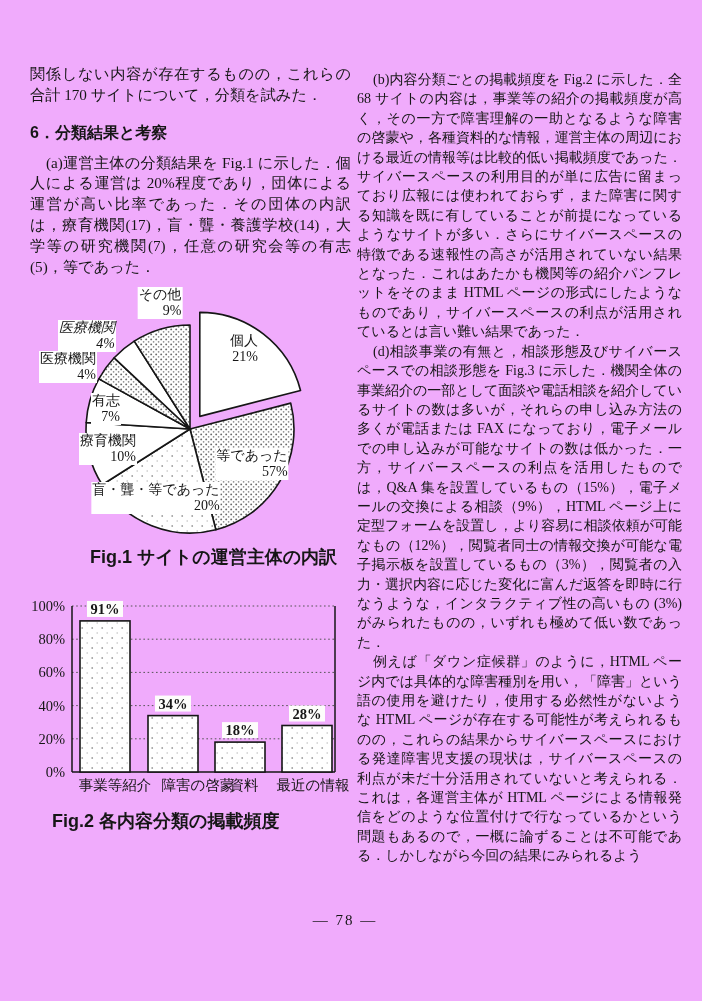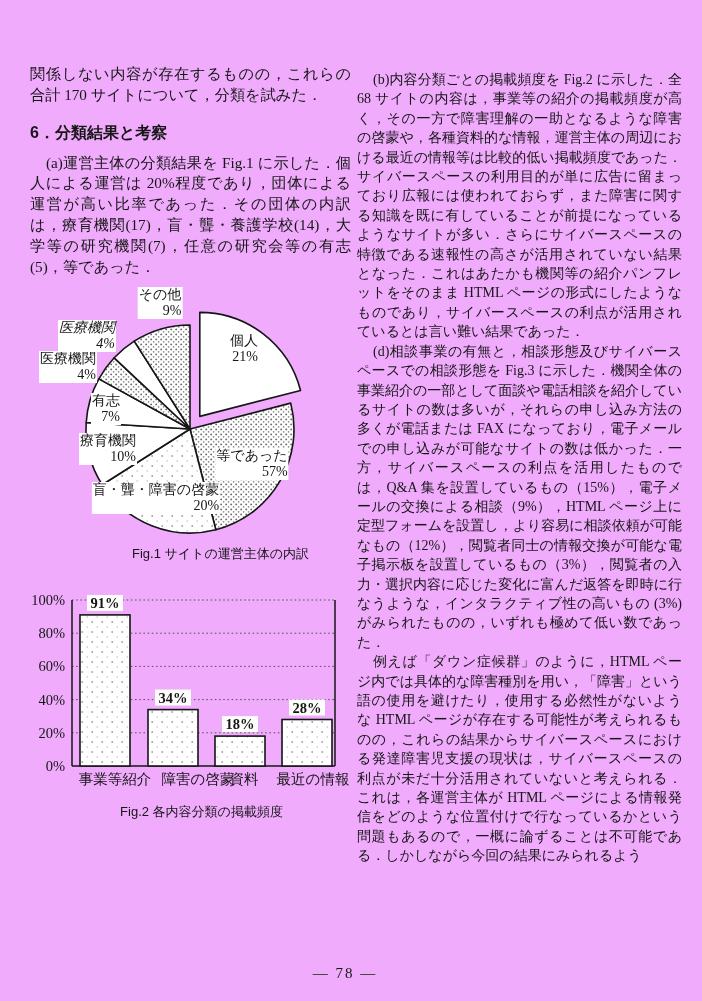--- a/index.html
+++ b/index.html
@@ -25,25 +25,25 @@
   .fig1{width:321px; height:258px; margin-top:6px;}
   .fig2{width:321px; height:216px; margin-top:16px;}
   .figure svg{position:absolute; left:0; top:0;}
   .pie-label{
     position:absolute; transform:translate(-50%,-50%);
     text-align:right; font-size:14px; line-height:16px;
     white-space:nowrap; background:#fff; padding:0 1px;
   }
   .caption{
     font-family:"Liberation Sans","DejaVu Sans",sans-serif;
-    font-weight:normal; font-size:13px; margin:4px 0 0 60px;text-align:center;
+    font-weight:bold; font-size:18px; margin:4px 0 0 60px;
   }
   .caption-fig2{margin:8px 0 4px 22px;}
   .page-footer{
-    position:absolute; left:0; right:12px; top:965px;
+    position:absolute; left:0; right:12px; top:912px;
     text-align:center; font-size:15px; letter-spacing:2px;
   }
 </style>
 </head>
 <body>
 
 <div class="page">
 
   <div class="col col-left">
     <p class="body">関係しない内容が存在するものの，これらの合計 170 サイトについて，分類を試みた．</p>
@@ -68,21 +68,21 @@
           <path d="M 160 146 L 260.73 120.14 A 104 104 0 0 1 185.86 246.73 Z" fill="url(#patDense)" stroke="#161616" stroke-width="1.6" stroke-linejoin="round"></path>
           <path d="M 160 146 L 185.86 246.73 A 104 104 0 0 1 72.19 201.73 Z" fill="url(#patLight)" stroke="#161616" stroke-width="1.6" stroke-linejoin="round"></path>
           <path d="M 160 146 L 72.19 201.73 A 104 104 0 0 1 56.21 139.47 Z" fill="#ffffff" stroke="#161616" stroke-width="1.6" stroke-linejoin="round"></path>
           <path d="M 160 146 L 56.21 139.47 A 104 104 0 0 1 68.86 95.90 Z" fill="#ffffff" stroke="#161616" stroke-width="1.6" stroke-linejoin="round"></path>
           <path d="M 160 146 L 68.86 95.90 A 104 104 0 0 1 84.19 74.81 Z" fill="url(#patDense)" stroke="#161616" stroke-width="1.6" stroke-linejoin="round"></path>
           <path d="M 160 146 L 84.19 74.81 A 104 104 0 0 1 104.27 58.19 Z" fill="#ffffff" stroke="#161616" stroke-width="1.6" stroke-linejoin="round"></path>
           <path d="M 160 146 L 104.27 58.19 A 104 104 0 0 1 160.00 42.00 Z" fill="url(#patDense)" stroke="#161616" stroke-width="1.6" stroke-linejoin="round"></path>
         </svg>
         <div class="pie-label" style="left: 214px; top: 66px;"><span>個人</span><br><span>21%</span></div>
         <div class="pie-label" style="left: 222px; top: 181px;"><span>等であった</span><br><span>57%</span></div>
-        <div class="pie-label" style="left: 126px; top: 215px;"><span>盲・聾・障害の啓蒙</span><br><span>20%</span></div>
+        <div class="pie-label" style="left: 126px; top: 215px;"><span>盲・聾・等であった</span><br><span>20%</span></div>
         <div class="pie-label" style="left: 78px; top: 166px;"><span>療育機関</span><br><span>10%</span></div>
         <div class="pie-label" style="left: 76px; top: 126px;"><span>有志</span><br><span>7%</span></div>
         <div class="pie-label" style="left: 38px; top: 84px;"><span>医療機関</span><br><span>4%</span></div>
         <div class="pie-label" style="left: 57px; top: 53px; font-style: italic;"><span>医療機関</span><br><span>4%</span></div>
         <div class="pie-label" style="left: 130px; top: 20px;"><span>その他</span><br><span>9%</span></div>
       </div>
     <div class="caption">Fig.1 サイトの運営主体の内訳</div>
 
     <div class="figure fig2" id="fig2">
         <svg width="321" height="216" viewBox="0 0 321 216">

